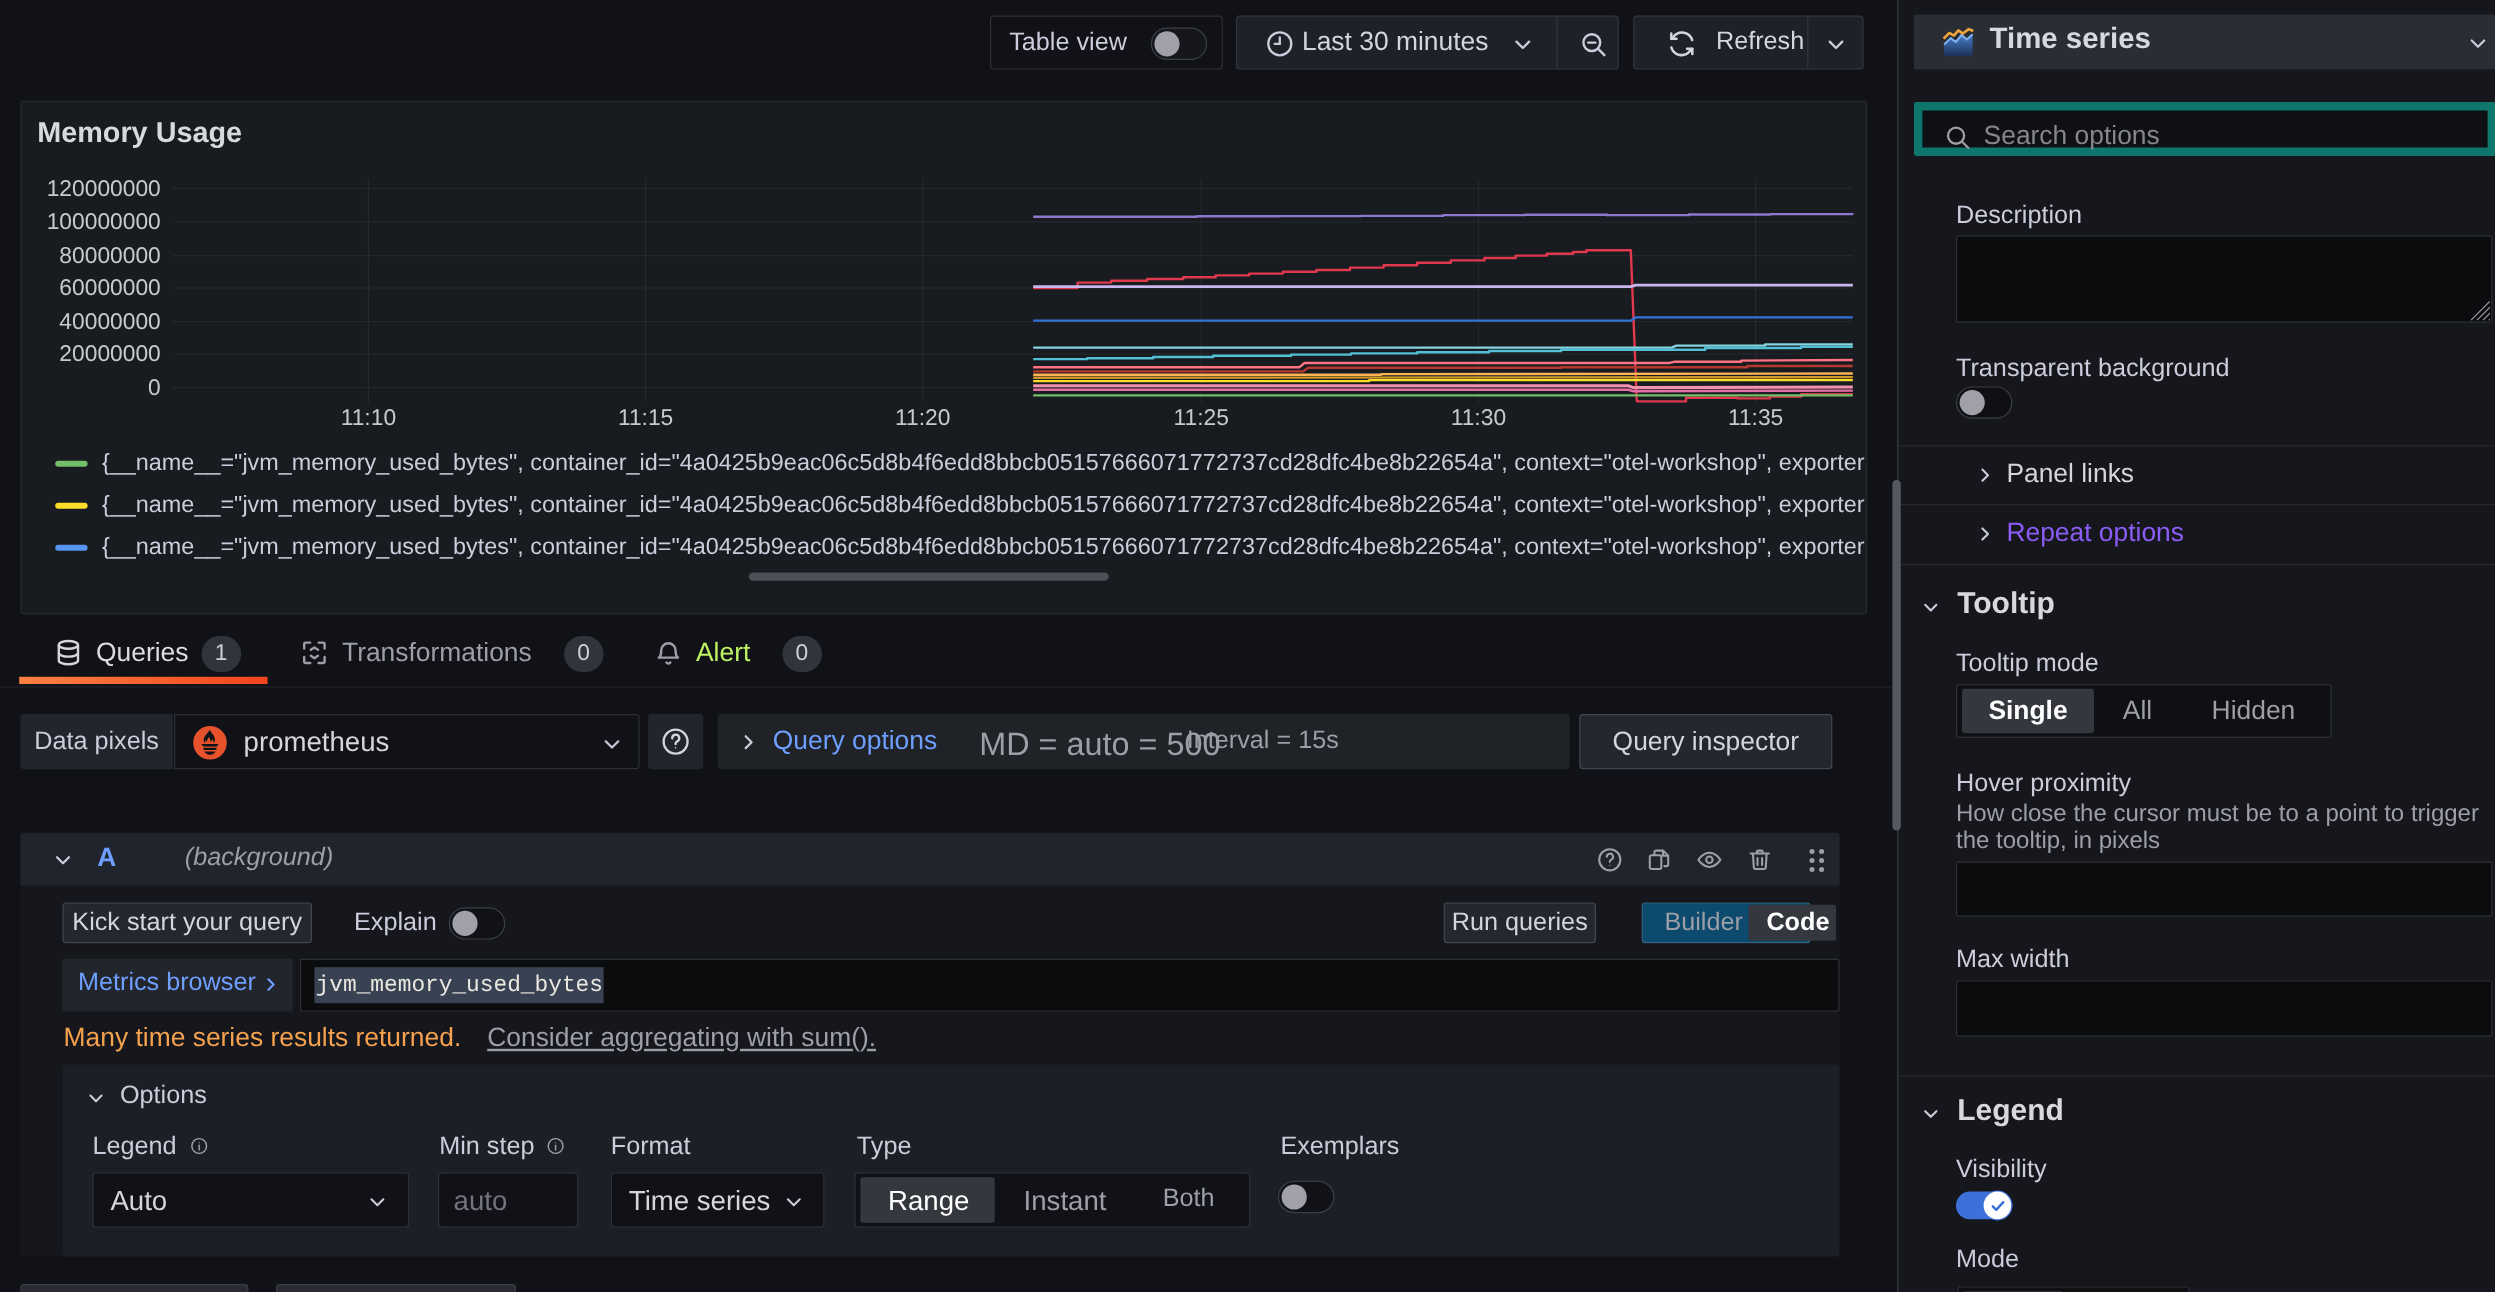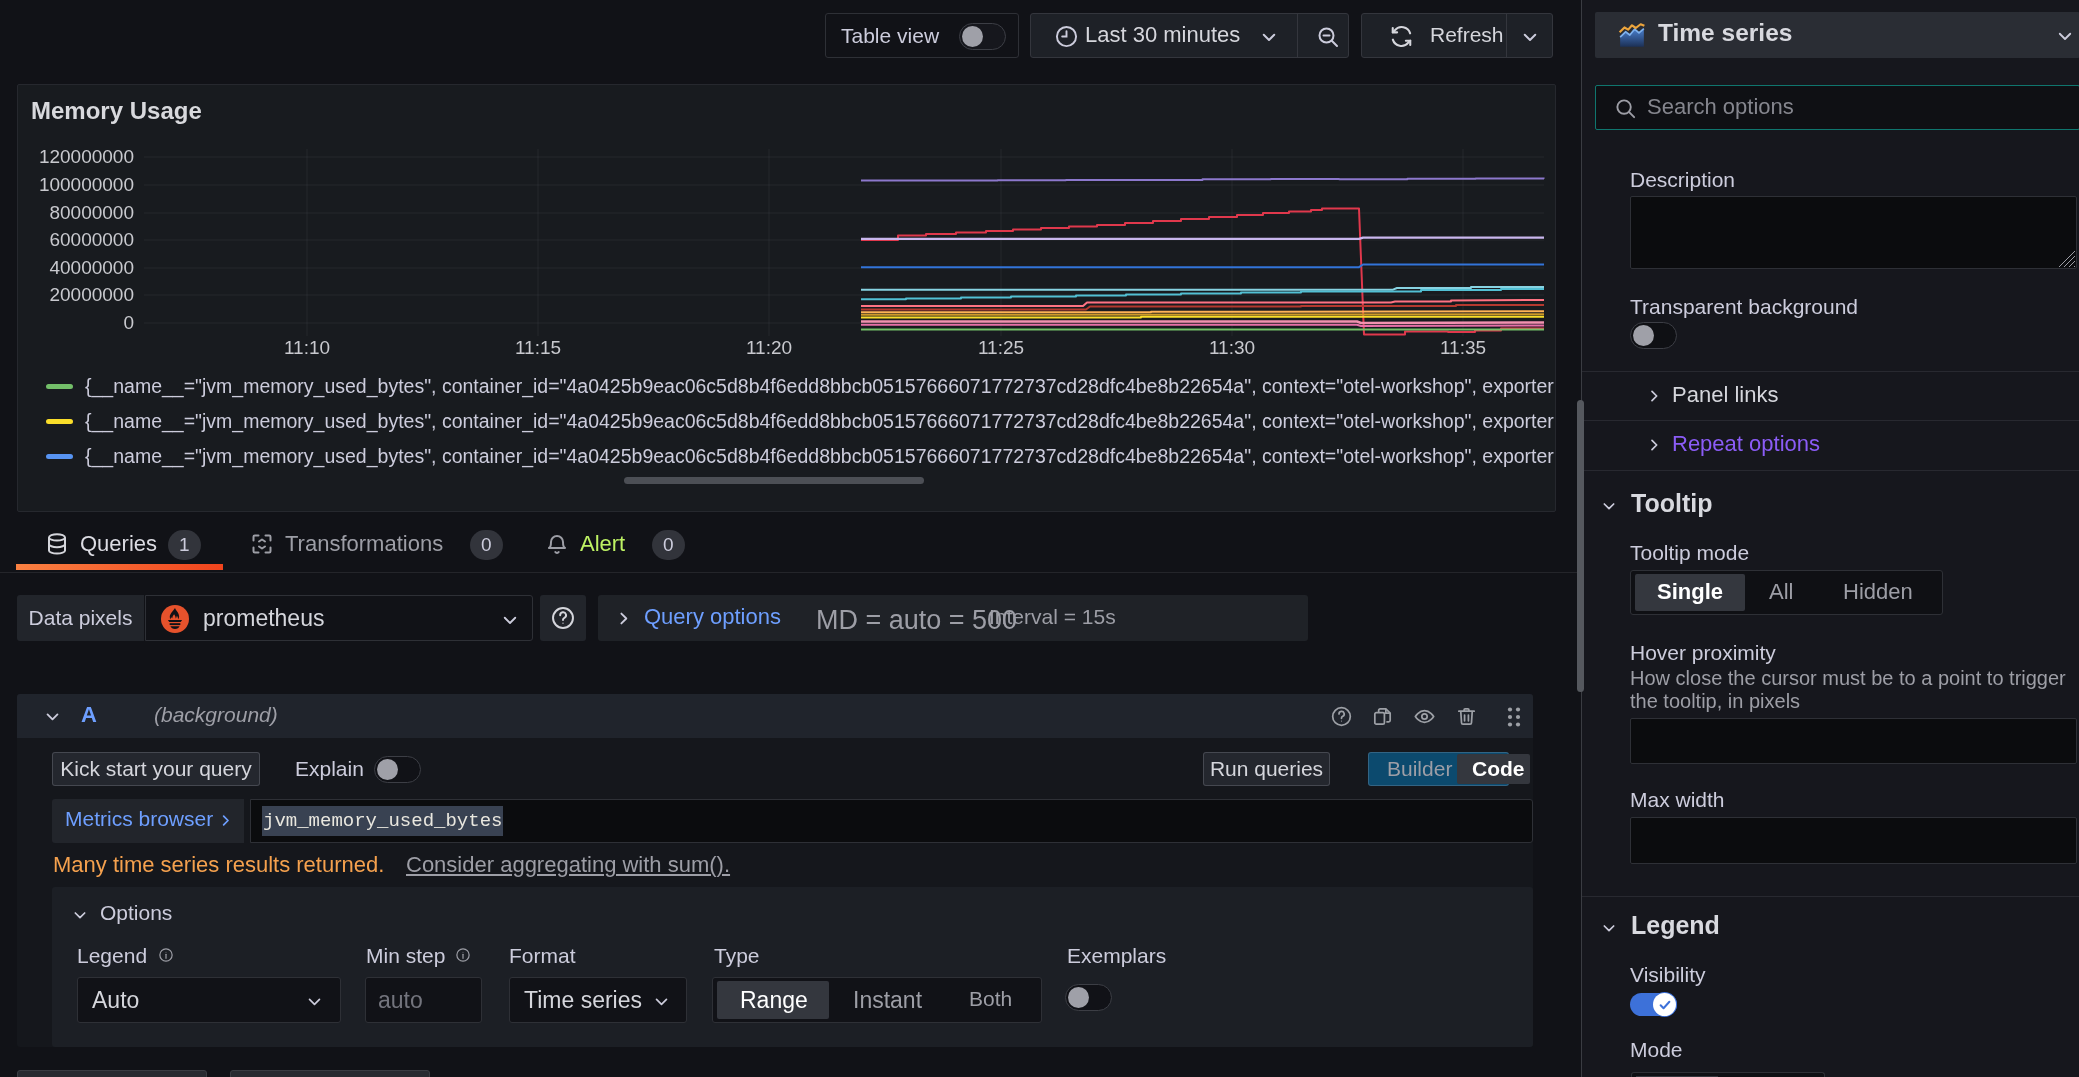--- a/index.html
+++ b/index.html
@@ -153,20 +153,23 @@
       </svg>
 </div>
 <div class="btn" style="left:598px;top:595px;width:710px;height:46px;background:#1f2227;border-radius:3px;">
   <svg class="abs" style="left:17px;top:15px;" width="17" height="17" viewBox="0 0 24 24" fill="none" stroke="#ccccdc" stroke-width="2.6">
         <path d="M9 5l7 7-7 7" stroke-linecap="round" stroke-linejoin="round"></path>
       </svg>
   <span class="abs" style="left:46px;top:9px;font-size:22px;font-weight:500;color:#6e9fff;">Query options</span>
   <span class="abs" style="left:218px;top:10px;font-size:27px;color:#9d9ea6;">MD = auto = 500</span>
   <span class="abs" style="left:391px;top:10px;font-size:21px;color:#9d9ea6;">Interval = 15s</span>
 </div>
+<div class="btn" style="left:1316px;top:595px;width:211px;height:46px;background:#24272e;border:1px solid rgba(204,204,220,0.20);border-radius:3px;justify-content:center;">
+  <span style="font-size:22px;color:#d5d6dc;">Query inspector</span>
+</div>
 
 <div class="abs" style="left:17px;top:694px;width:1516px;height:353px;background:#15171c;border-radius:3px;">
 
   <div class="abs" style="left:0;top:0;width:1516px;height:44px;background:#20242c;border-radius:3px 3px 0 0;">
     <svg class="abs" style="left:27px;top:14px;" width="17" height="17" viewBox="0 0 24 24" fill="none" stroke="#ccccdc" stroke-width="2.6">
           <path d="M5 9l7 7 7-7" stroke-linecap="round" stroke-linejoin="round"></path>
         </svg>
     <span class="abs" style="left:64px;top:8px;font-size:22px;font-weight:600;color:#6e9fff;">A</span>
     <span class="abs" style="left:137px;top:9px;font-size:21px;font-style:italic;color:#9d9ea6;">(background)</span>
     <svg class="abs" style="left:1313px;top:11px;" width="23" height="23" viewBox="0 0 24 24" fill="none" stroke="#9da0a6" stroke-width="1.8">
@@ -295,21 +298,21 @@
       <path d="M2 15l5-5 4 3 4.5-5.5 4 3.5 4.5-4v17H2z" fill="url(#tsg)"></path>
       <path d="M2 15l5-5 4 3 4.5-5.5 4 3.5 4.5-4" fill="none" stroke="#7eb1ee" stroke-width="1.6" stroke-linejoin="round"></path>
       <path d="M1.5 10.5L6 6l3.5 2 3.5-4 3.5 2.5L21 3l3.5 1.5" fill="none" stroke="#eda53c" stroke-width="2" stroke-linejoin="round"></path>
     </svg>
     <span class="abs" style="left:63px;top:7px;font-size:24.5px;font-weight:600;color:#d8d9df;">Time series</span>
     <svg class="abs" style="left:461px;top:15px;" width="18" height="18" viewBox="0 0 24 24" fill="none" stroke="#ccccdc" stroke-width="2.4">
         <path d="M5 9l7 7 7-7" stroke-linecap="round" stroke-linejoin="round"></path>
       </svg>
   </div>
 
-  <div class="btn" style="left:13px;top:85px;width:485px;height:45px;background:#0f1014;border:1px solid #0f766e;border-radius:2px;">
+  <div class="btn" style="left:13px;top:85px;width:485px;height:45px;background:#0f1014;border:7px solid #0f766e;border-radius:2px;">
     <svg class="abs" style="left:18px;top:11px;" width="23" height="23" viewBox="0 0 24 24" fill="none" stroke="#9d9ea6" stroke-width="2">
         <circle cx="10.5" cy="10.5" r="7"></circle>
         <path d="M15.8 15.8L21 21" stroke-linecap="round"></path>
       </svg>
     <span class="abs" style="left:51px;top:8px;font-size:22px;color:#85868e;">Search options</span>
   </div>
   <span class="abs lbl" style="left:48px;top:168px;font-size:21px;">Description</span>
   <div class="abs" style="left:48px;top:196px;width:447px;height:73px;background:#0b0c0e;border:1px solid #2e3036;border-radius:2px;">
     <svg class="abs" style="right:1px;bottom:1px;" width="16" height="16" viewBox="0 0 16 16" stroke="#9d9ea6" stroke-width="1">
         <path d="M16 0L0 16M16 5L5 16M16 10l-6 6M16 15l-1 1" fill="none"></path>

